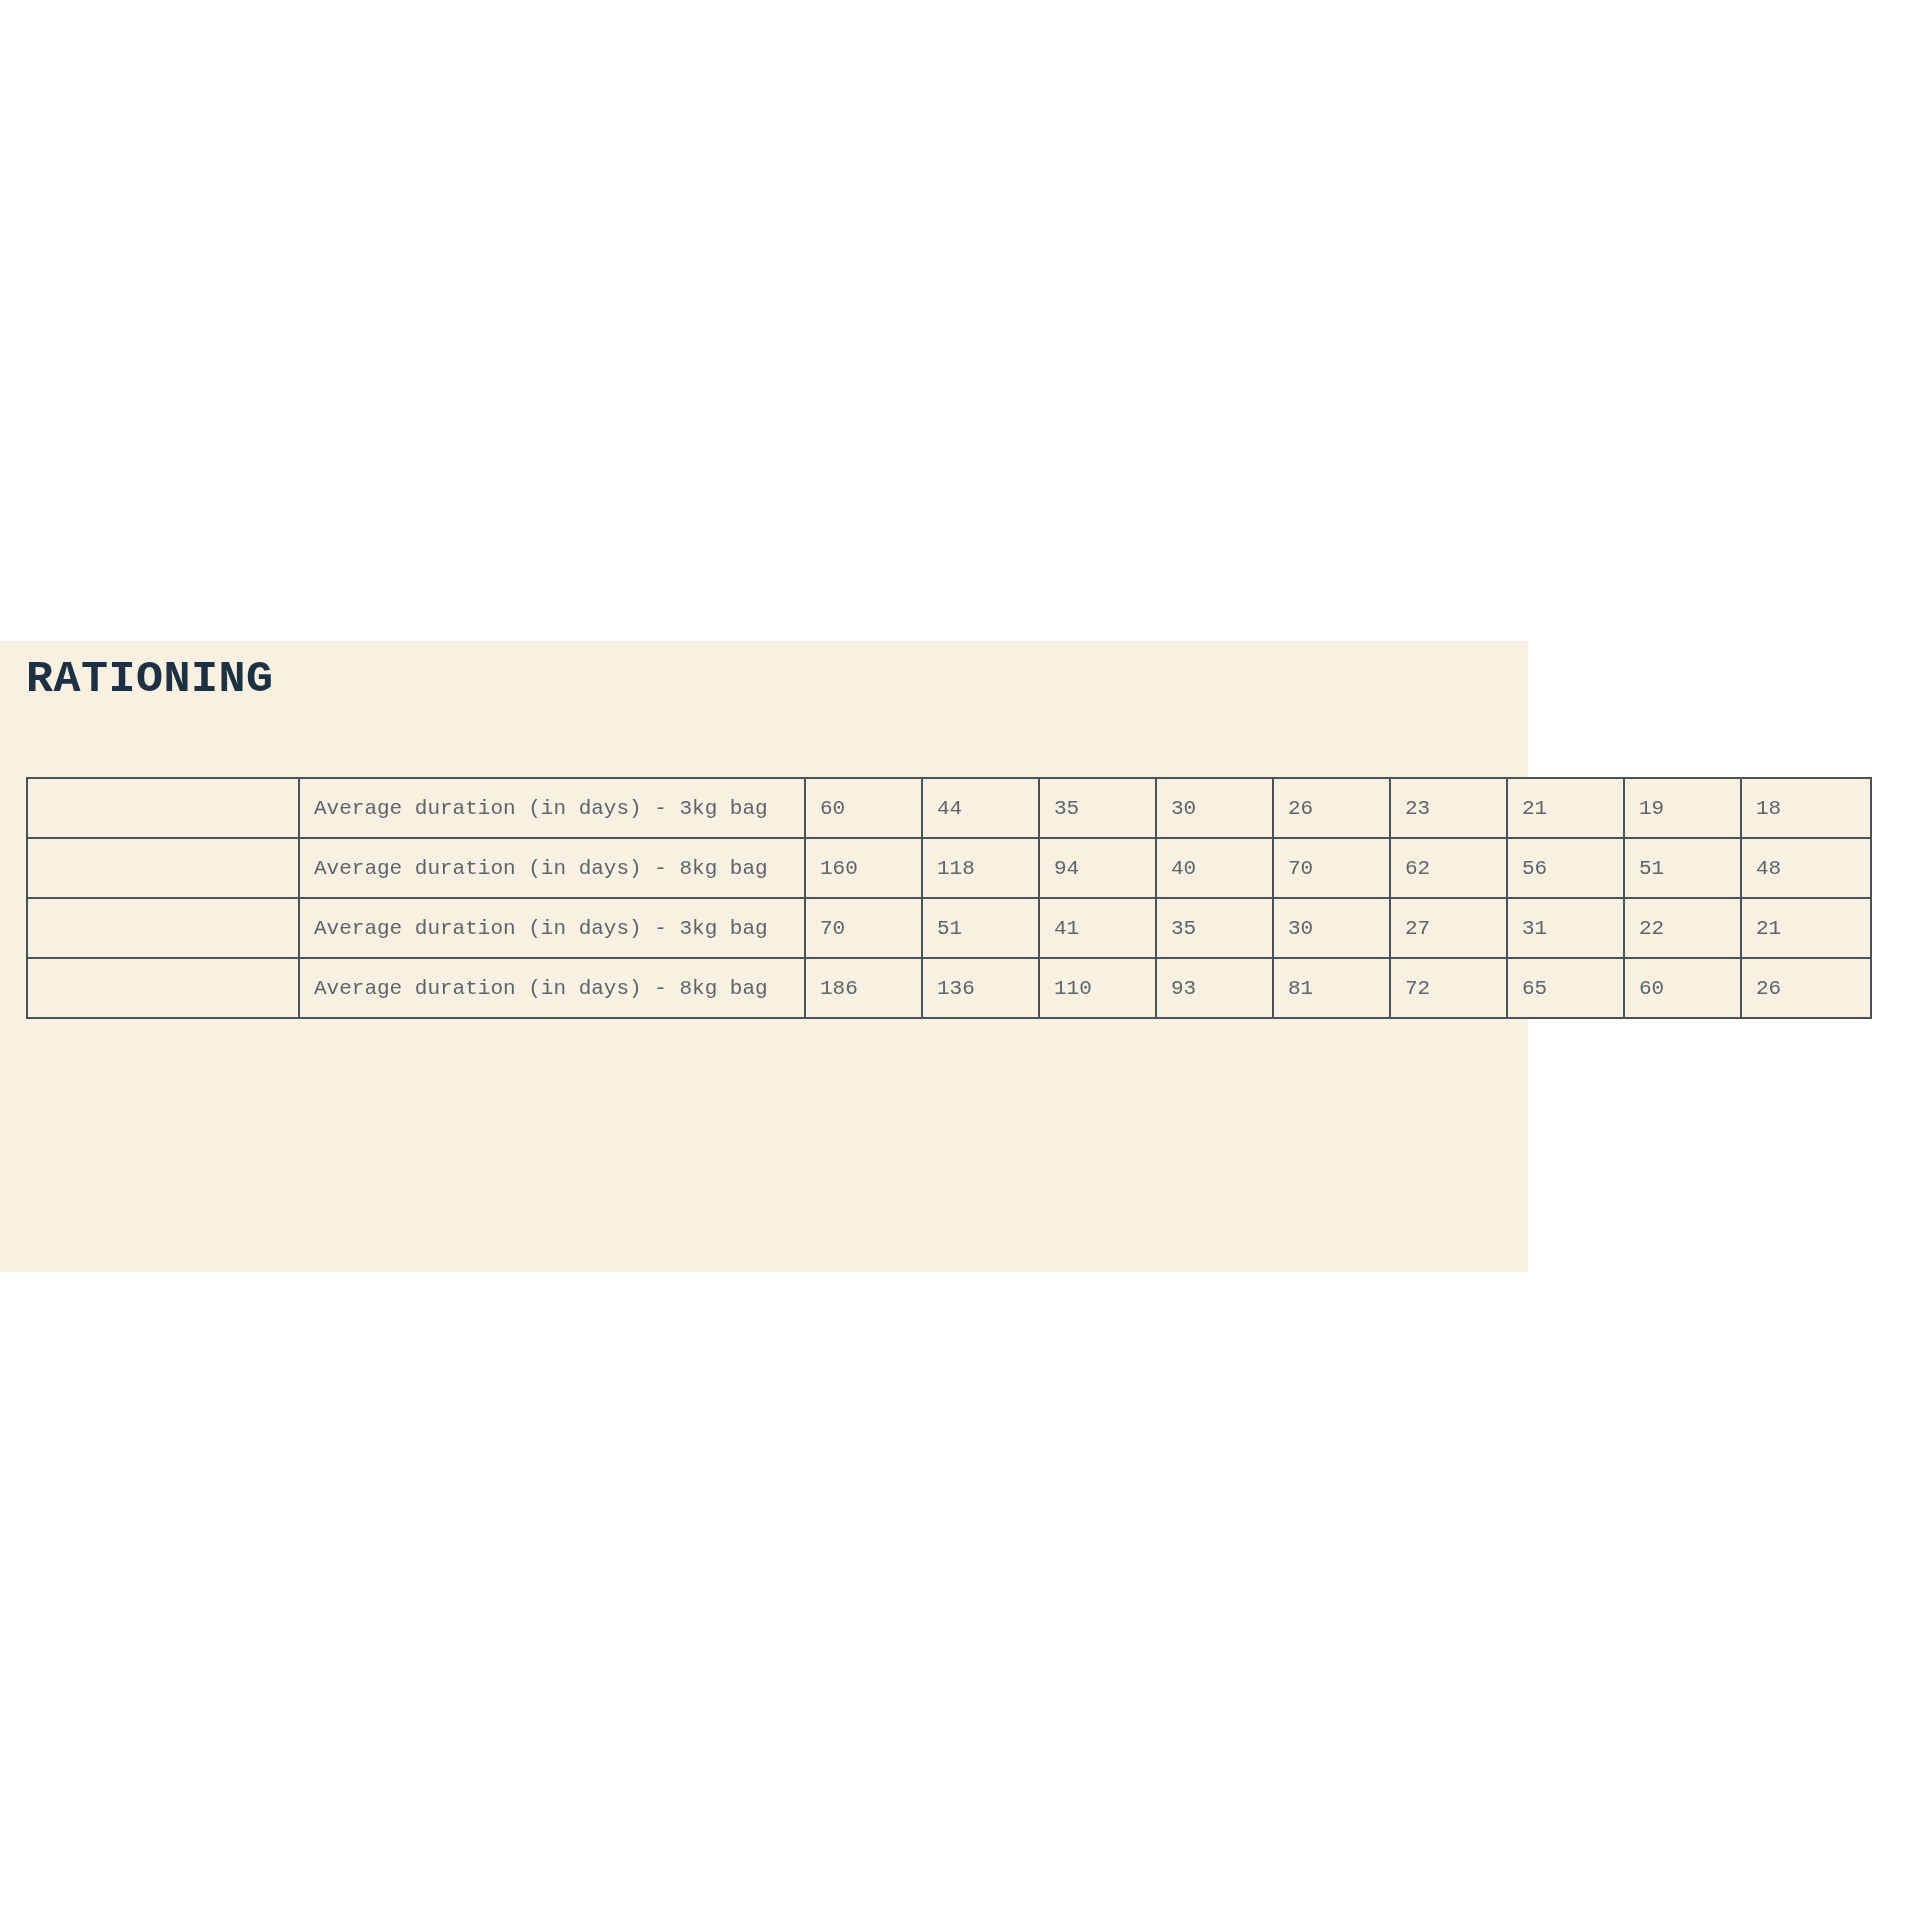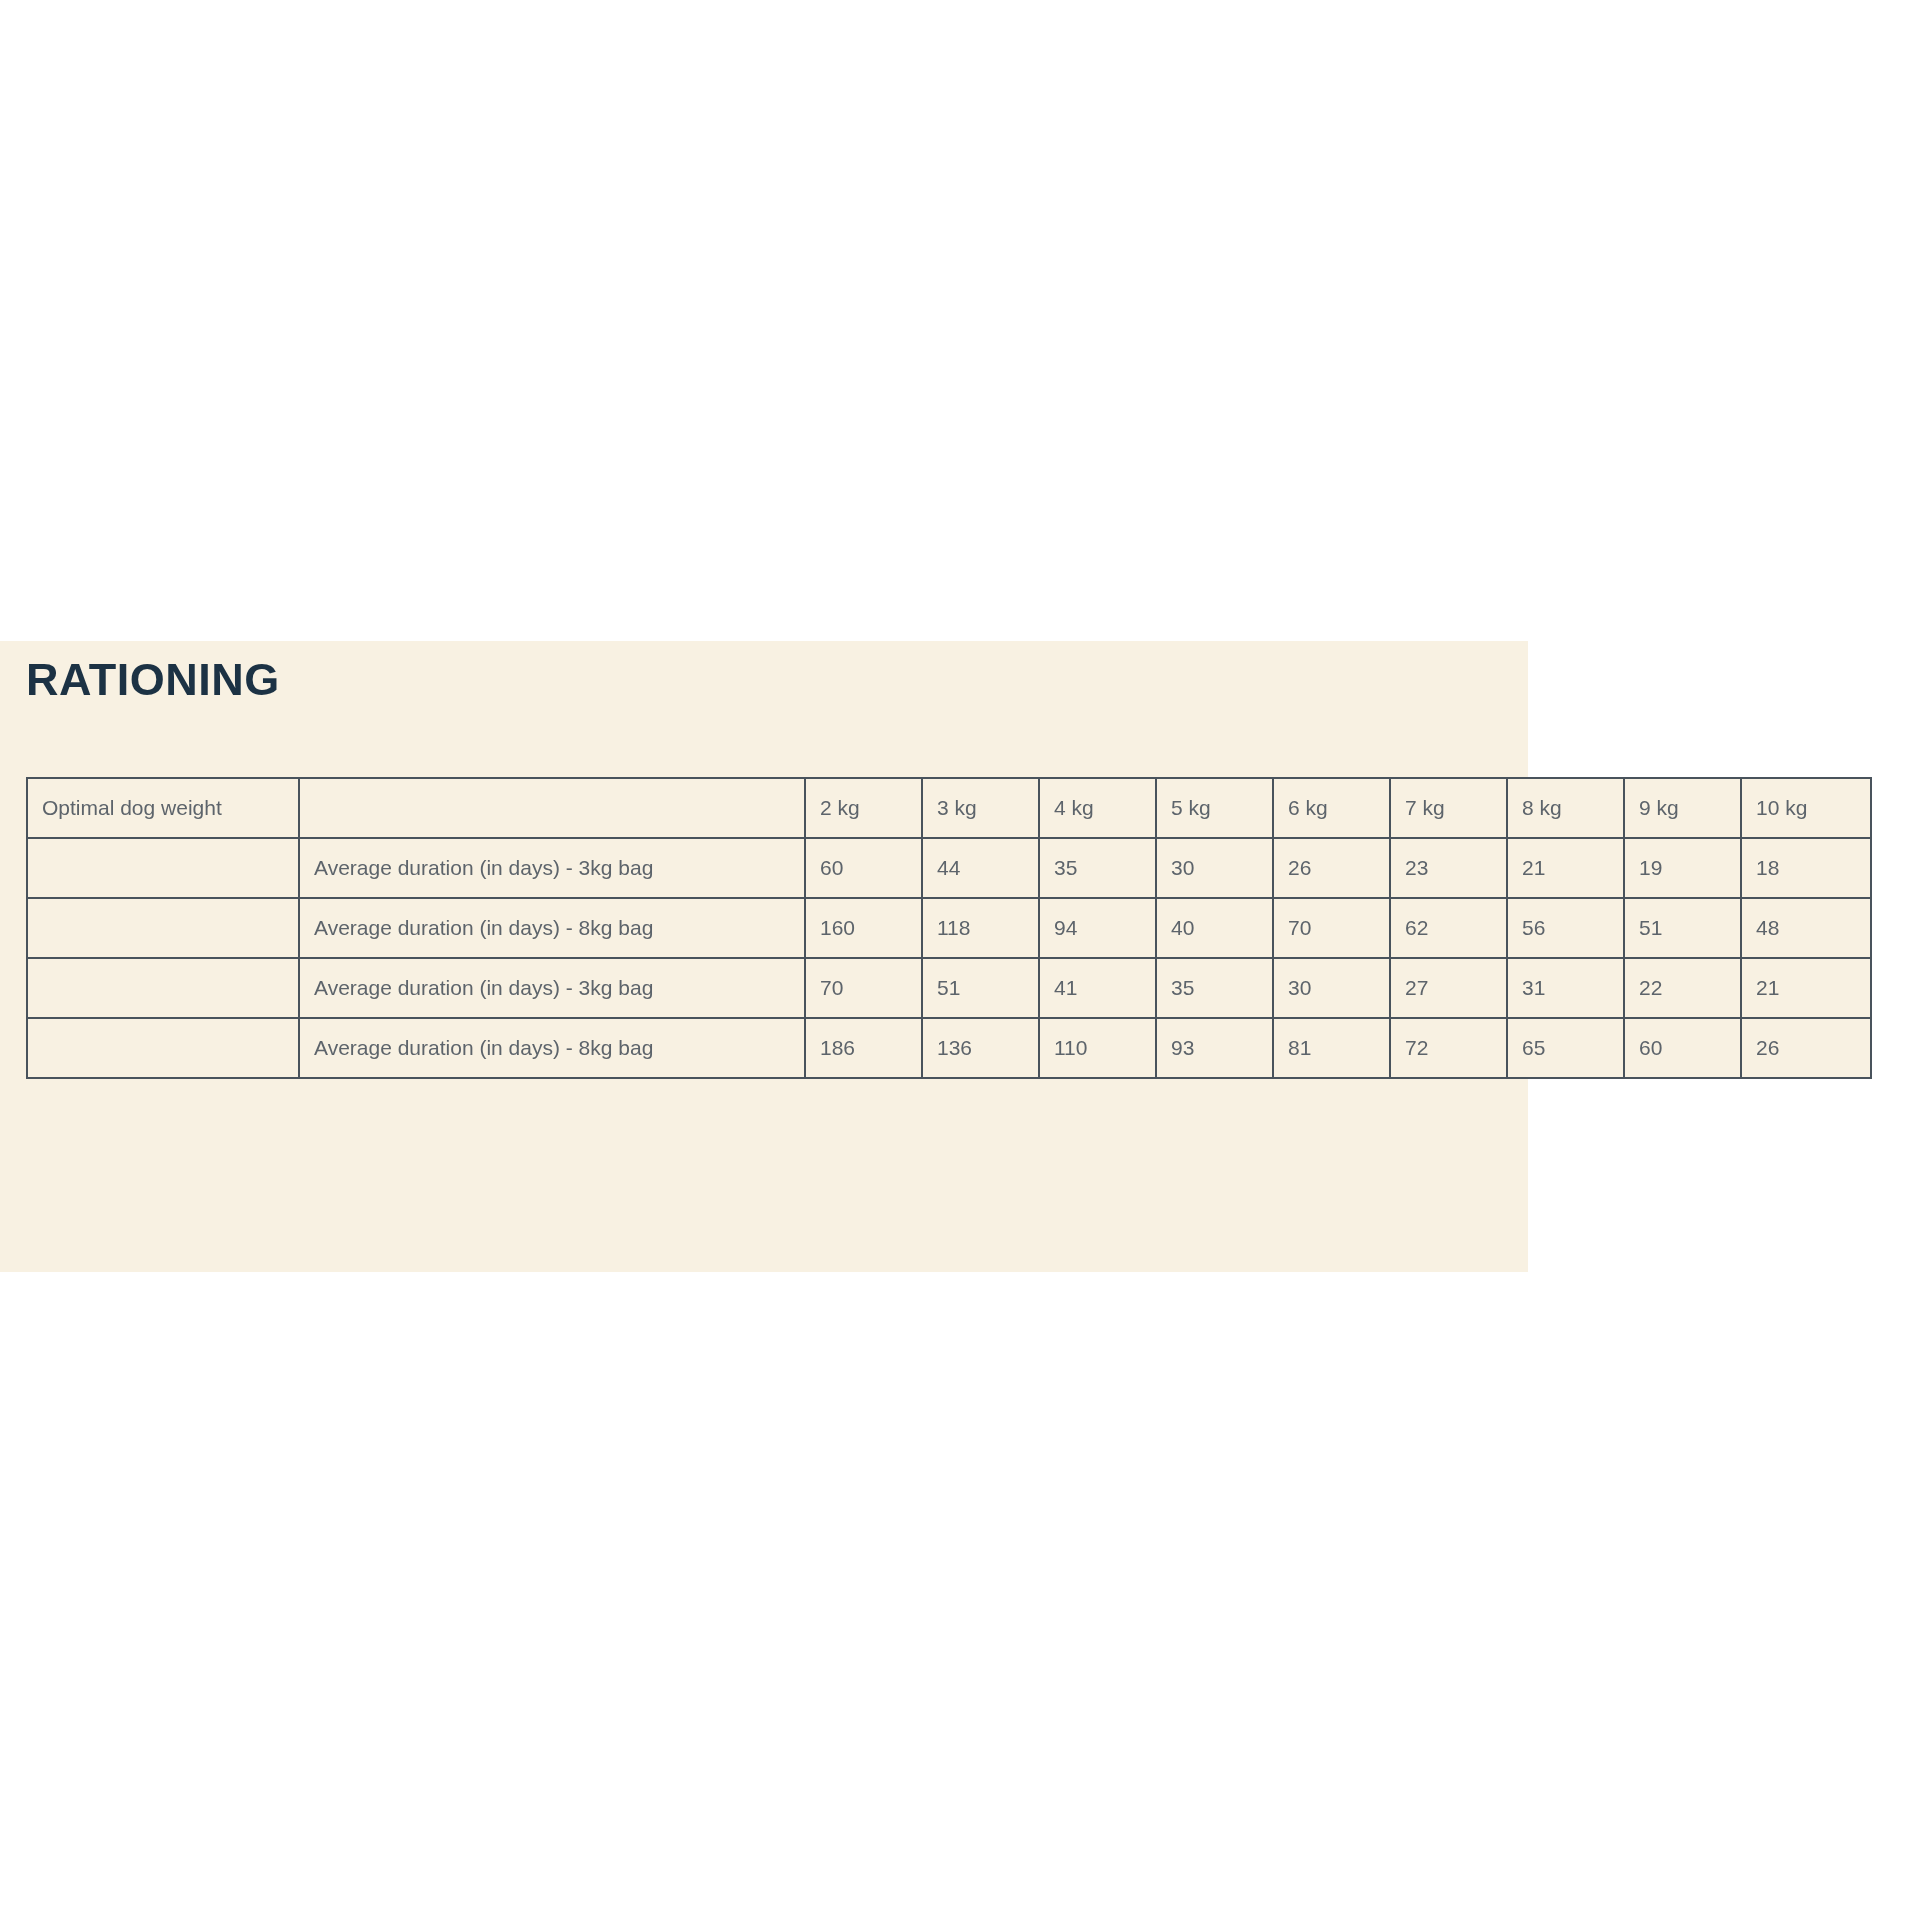--- a/index.html
+++ b/index.html
@@ -16,20 +16,21 @@
     background:var(--page-bg);
     font-family:"Liberation Sans", sans-serif;
     position:relative;
     overflow:hidden;
   }
   .band{
     position:absolute;
     left:0;top:641px;
     width:1528px;height:631px;
     background:var(--band-bg);
+    font-family:Liberation Mono, monospace;
   }
   .section-title{
     position:absolute;
     left:26px;top:16px;
     margin:0;
     font-size:45px;
     line-height:1.0;
     font-weight:700;
     letter-spacing:0.5px;
     color:var(--title-color);
@@ -72,33 +73,20 @@
         <col class="c-weight">
         <col class="c-weight">
         <col class="c-weight">
       <col class="c-weight">
         <col class="c-weight">
         <col class="c-weight">
         <col class="c-weight">
       <col class="c-weight-last">
     </colgroup>
     <tbody id="table-body">
-      <tr>
-        <td>Optimal dog weight</td>
-        <td></td>
-        <td>2 kg</td>
-        <td>3 kg</td>
-        <td>4 kg</td>
-        <td>5 kg</td>
-        <td>6 kg</td>
-        <td>7 kg</td>
-        <td>8 kg</td>
-        <td>9 kg</td>
-        <td>10 kg</td>
-      </tr>
 
 
   <tr>
     <td></td>
     <td>Average duration (in days) - 3kg bag</td>
     <td>60</td>
     <td>44</td>
     <td>35</td>
     <td>30</td>
     <td>26</td>

